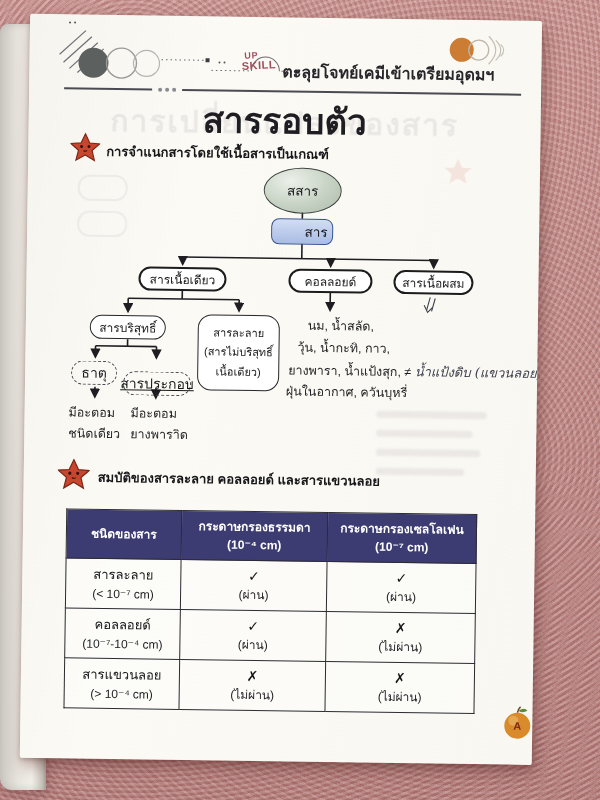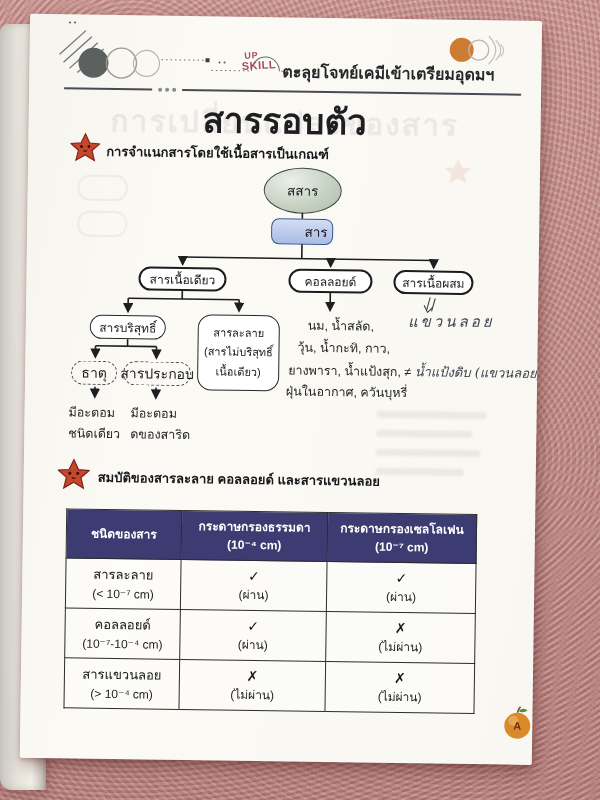--- a/index.html
+++ b/index.html
@@ -191,39 +191,38 @@
   <div class="node branch" style="left:367px;top:251px;width:80px;height:24px;">สารเนื้อผสม</div>
 
   <div class="node stadium" style="left:64px;top:300px;width:76px;height:24px;">สารบริสุทธิ์</div>
   <div class="node solution" style="left:172px;top:298px;width:82px;height:76px;">
     <span>สารละลาย</span>
     <span>(สารไม่บริสุทธิ์</span>
     <span>เนื้อเดียว)</span>
   </div>
 
   <div class="node dashed" style="left:46px;top:346px;width:46px;height:24px;">ธาตุ</div>
-  <div class="node dashed" style="left:98px;top:346px;width:68px;height:24px;">สารประกอบ</div>
+  <div class="node dashed" style="left:98px;top:356px;width:68px;height:24px;text-decoration:underline;">สารประกอบ</div>
 
   <div class="note" style="left:44px;top:388px;">
     <div>มีอะตอม</div>
     <div>ชนิดเดียว</div>
   </div>
   <div class="note" style="left:106px;top:388px;">
     <div>มีอะตอม</div>
-    <div>ดของสาริด</div>
+    <div>ยางพาราิด</div>
   </div>
 
   <div class="note" style="left:282px;top:298px;">นม, น้ำสลัด,</div>
   <div class="note" style="left:272px;top:320px;">วุ้น, น้ำกะทิ, กาว,</div>
   <div class="note" style="left:263px;top:342px;">
     <span>ยางพารา, น้ำแป้งสุก, ≠ </span><span class="hand" style="font-size:13px;">น้ำแป้งดิบ (แขวนลอย)</span>
   </div>
   <div class="note" style="left:261px;top:364px;">ฝุ่นในอากาศ, ควันบุหรี่</div>
 
-  <div class="hand-big" style="left:382px;top:290px;">แขวนลอย</div>
 
   <svg class="abs" style="left:34px;top:444px;" width="32" height="32" viewBox="0 0 26 26">
     <polygon points="13,1 16.8,9 25.5,9.6 18.9,15.4 21,24 13,19.3 5,24 7.1,15.4 0.5,9.6 9.2,9" fill="#c6462e" stroke="#7e2517" stroke-width="1"></polygon>
     <circle cx="9.8" cy="12" r="1.3" fill="#35100a"></circle>
       <circle cx="16.2" cy="12" r="1.3" fill="#35100a"></circle>
     <path d="M11.5 15.5 q1.5 1.2 3 0" stroke="#35100a" stroke-width=".9" fill="none"></path>
   </svg>
   <div class="abs section-label" style="left:74px;top:452px;">สมบัติของสารละลาย คอลลอยด์ และสารแขวนลอย</div>
 
   <table class="props">

